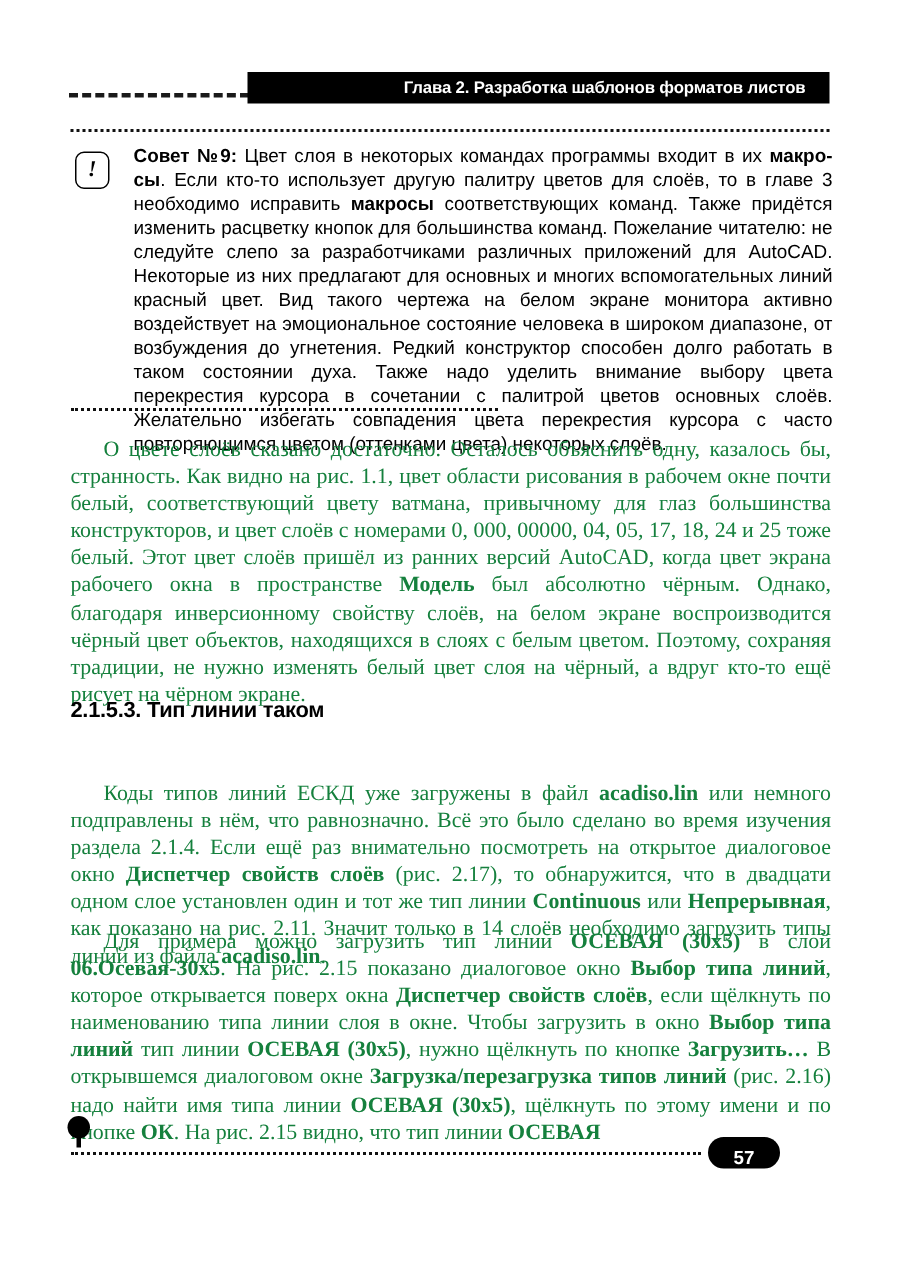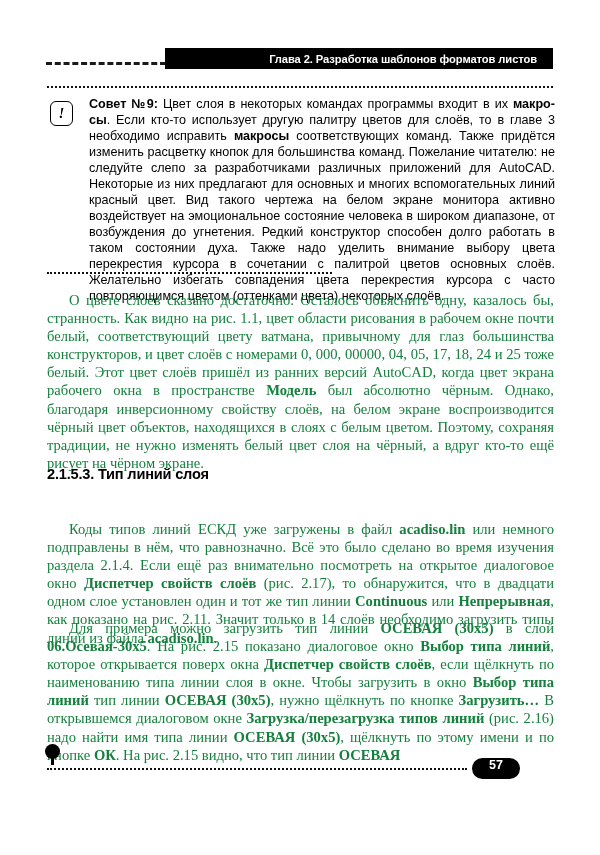--- a/index.html
+++ b/index.html
@@ -188,21 +188,21 @@
   }
   .page-badge {
     position: absolute;
     left: 472px;
     top: 18px;
     width: 48px;
     height: 21px;
     background: #000000;
     border-radius: 11px;
     display: flex;
-    align-items: flex-start;
+    align-items: flex-end;
     justify-content: center;
   }
   .page-badge-num {
     font-family: "Liberation Sans", "DejaVu Sans", sans-serif;
     font-weight: bold;
     font-size: 12.5px;
     color: #ffffff;
   }
 </style>
 </head>
@@ -222,21 +222,21 @@
 
   <div class="tip-block">
     <div class="tip-icon">
       <span class="tip-icon-glyph">!</span>
     </div>
     <div class="tip-text"><b>Совет №9:</b> Цвет слоя в некоторых командах программы входит в их <b>макро-сы</b>. Если кто-то использует другую палитру цветов для слоёв, то в главе 3 необходимо исправить <b>макросы</b> соответствующих команд. Также придётся изменить расцветку кнопок для большинства команд. Пожелание читателю: не следуйте слепо за разработчиками различных приложений для AutoCAD. Некоторые из них предлагают для основных и многих вспомогательных линий красный цвет. Вид такого чертежа на белом экране монитора активно воздействует на эмоциональное состояние человека в широком диапазоне, от возбуждения до угнетения. Редкий конструктор способен долго работать в таком состоянии духа. Также надо уделить внимание выбору цвета перекрестия курсора в сочетании с палитрой цветов основных слоёв. Желательно избегать совпадения цвета перекрестия курсора с часто повторяющимся цветом (оттенками цвета) некоторых слоёв.</div>
   </div>
 
   <p class="para body-col" id="para-layers-color">О цвете слоёв сказано достаточно. Осталось объяснить одну, казалось бы, странность. Как видно на рис. 1.1, цвет области рисования в рабочем окне почти белый, соответствующий цвету ватмана, привычному для глаз большинства конструкторов, и цвет слоёв с номерами 0, 000, 00000, 04, 05, 17, 18, 24 и 25 тоже белый. Этот цвет слоёв пришёл из ранних версий AutoCAD, когда цвет экрана рабочего окна в пространстве <b>Модель</b> был абсолютно чёрным. Однако, благодаря инверсионному свойству слоёв, на белом экране воспроизводится чёрный цвет объектов, находящихся в слоях с белым цветом. Поэтому, сохраняя традиции, не нужно изменять белый цвет слоя на чёрный, а вдруг кто-то ещё рисует на чёрном экране.</p>
 
-  <div class="section-heading">2.1.5.3. Тип линий слоя</div>
+  <div class="section-heading">2.1.5.3. Тип линии таком</div>
 
   <p class="para body-col" id="para-line-types">Коды типов линий ЕСКД уже загружены в файл <b>acadiso.lin</b> или немного подправлены в нём, что равнозначно. Всё это было сделано во время изучения раздела 2.1.4. Если ещё раз внимательно посмотреть на открытое диалоговое окно <b>Диспетчер свойств слоёв</b> (рис. 2.17), то обнаружится, что в двадцати одном слое установлен один и тот же тип линии <b>Continuous</b> или <b>Непрерывная</b>, как показано на рис. 2.11. Значит только в 14 слоёв необходимо загрузить типы линий из файла <b>acadiso.lin</b>.</p>
 
   <p class="para body-col" id="para-example">Для примера можно загрузить тип линии <b>ОСЕВАЯ (30x5)</b> в слой <b>06.Осевая-30x5</b>. На рис. 2.15 показано диалоговое окно <b>Выбор типа линий</b>, которое открывается поверх окна <b>Диспетчер свойств слоёв</b>, если щёлкнуть по наименованию типа линии слоя в окне. Чтобы загрузить в окно <b>Выбор типа линий</b> тип линии <b>ОСЕВАЯ (30x5)</b>, нужно щёлкнуть по кнопке <b>Загрузить…</b> В открывшемся диалоговом окне <b>Загрузка/перезагрузка типов линий</b> (рис. 2.16) надо найти имя типа линии <b>ОСЕВАЯ (30x5)</b>, щёлкнуть по этому имени и по кнопке <b>ОК</b>. На рис. 2.15 видно, что тип линии <b>ОСЕВАЯ</b></p>
 
   <div class="footer">
     <div class="footer-dot-tail"></div>
     <div class="footer-dot"></div>
     <div class="footer-rule"></div>
     <div class="page-badge">

